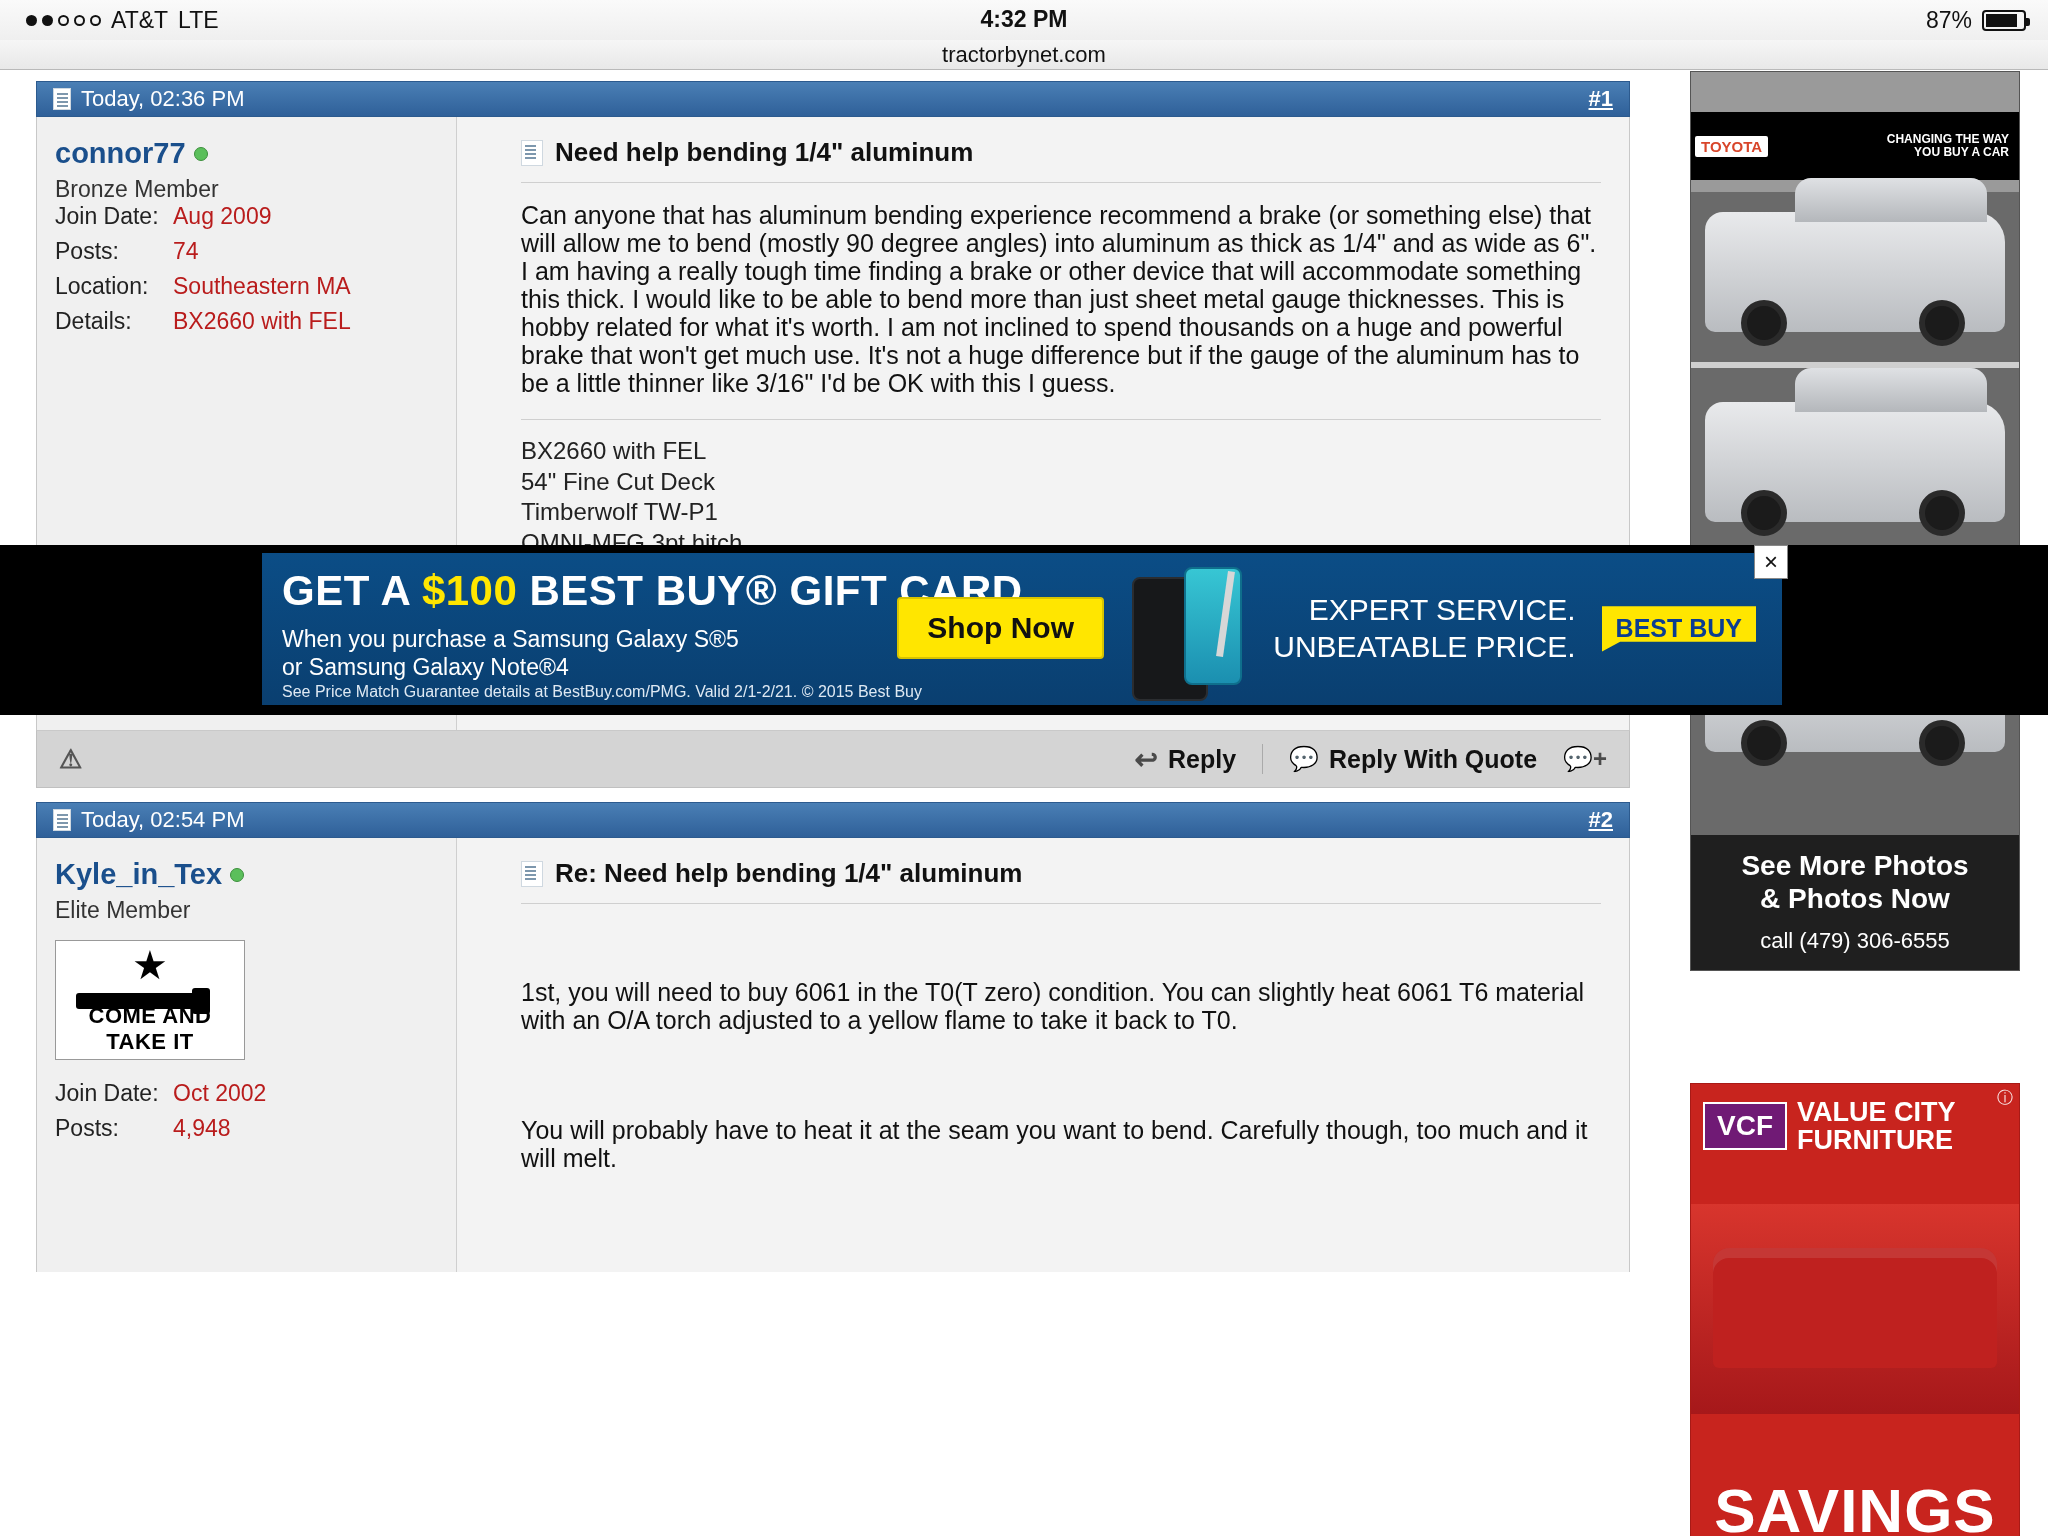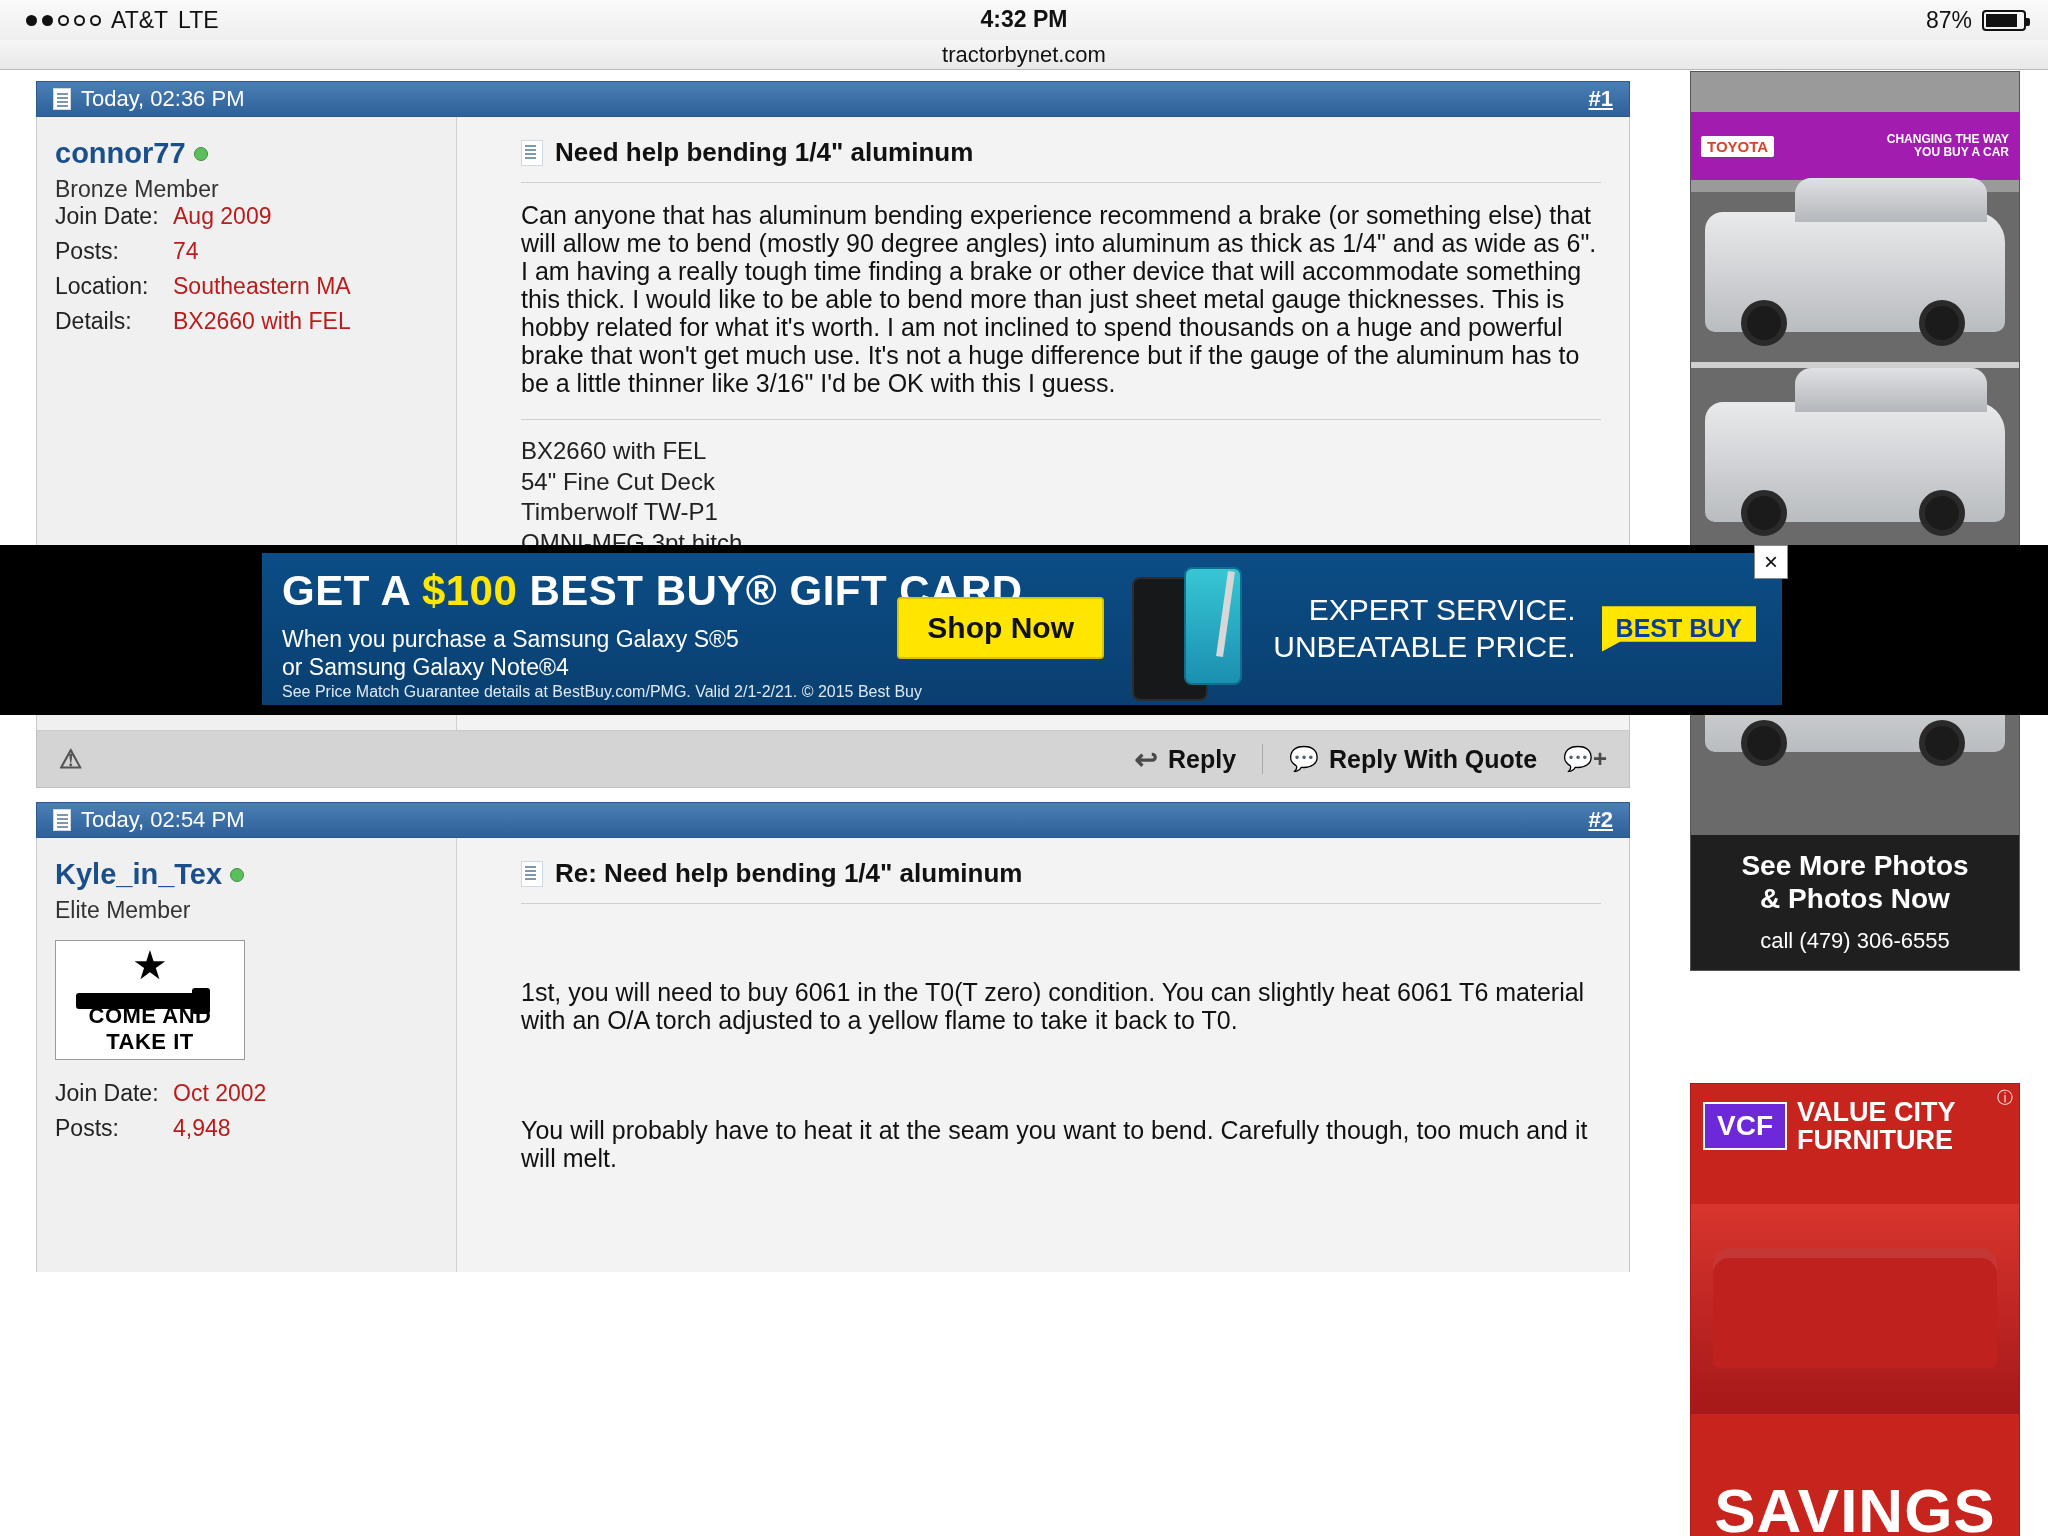--- a/index.html
+++ b/index.html
@@ -196,22 +196,22 @@
     position: absolute; left: 30%; right: 6%; top: -34px; height: 44px;
     background: linear-gradient(#dfe1e4, #b4b7bb);
     border-radius: 16px 16px 0 0;
   }
   .truck .wheel {
     position: absolute; bottom: -14px; width: 46px; height: 46px; border-radius: 50%;
     background: #1b1b1b; border: 6px solid #2a2a2a;
   }
   .toyota-banner {
     position: absolute; top: 40px; left: 0; width: 100%; height: 68px;
-    background: #a21caf; color: #fff; display: flex; align-items: center;
-    font-size: 17px; font-weight: bold; padding-left: 10px;
+    background: #000000; color: #fff; display: flex; align-items: center;
+    font-size: 17px; font-weight: bold; padding-left: 4px;
     justify-content: space-between; padding-right: 10px;
   }
   .toyota-banner .right-txt { font-size: 12px; text-align: right; line-height: 1.1; }
   .toyota-mark {
     background: #fff; color: #d8452a; font-size: 15px; font-weight: bold;
     padding: 2px 6px; border-radius: 2px;
   }
   .ad-cta {
     position: absolute; bottom: 0; left: 0; width: 100%;
     background: rgba(20,20,20,0.88); color: #fff; text-align: center;
@@ -219,21 +219,21 @@
   }
   .ad-cta .l1 { font-size: 28px; font-weight: bold; line-height: 1.2; }
   .ad-cta .l2 { font-size: 22px; margin-top: 12px; }
 
   .ad-vcf {
     position: absolute; top: 1012px; left: 0; width: 330px; height: 470px;
     background: #c8241e; border: 1px solid #a81a16; overflow: hidden;
   }
   .vcf-top { display: flex; align-items: center; padding: 14px 12px 6px 12px; gap: 10px; }
   .vcf-logo {
-    background: #6d28d9; color: #fff; font-weight: bold; font-size: 28px;
+    background: #701a75; color: #fff; font-weight: bold; font-size: 28px;
     padding: 6px 12px; border: 2px solid #fff;
   }
   .vcf-name { color: #fff; font-weight: bold; font-size: 27px; line-height: 1.05; }
   .vcf-sofa {
     position: absolute; top: 120px; left: 0; width: 100%; height: 210px;
     background: linear-gradient(#d8352d, #a6181a);
   }
   .vcf-sofa::before {
     content: ""; position: absolute; left: 22px; right: 22px; top: 44px; height: 120px;
     background: #bf211f; border-radius: 16px 16px 6px 6px;

